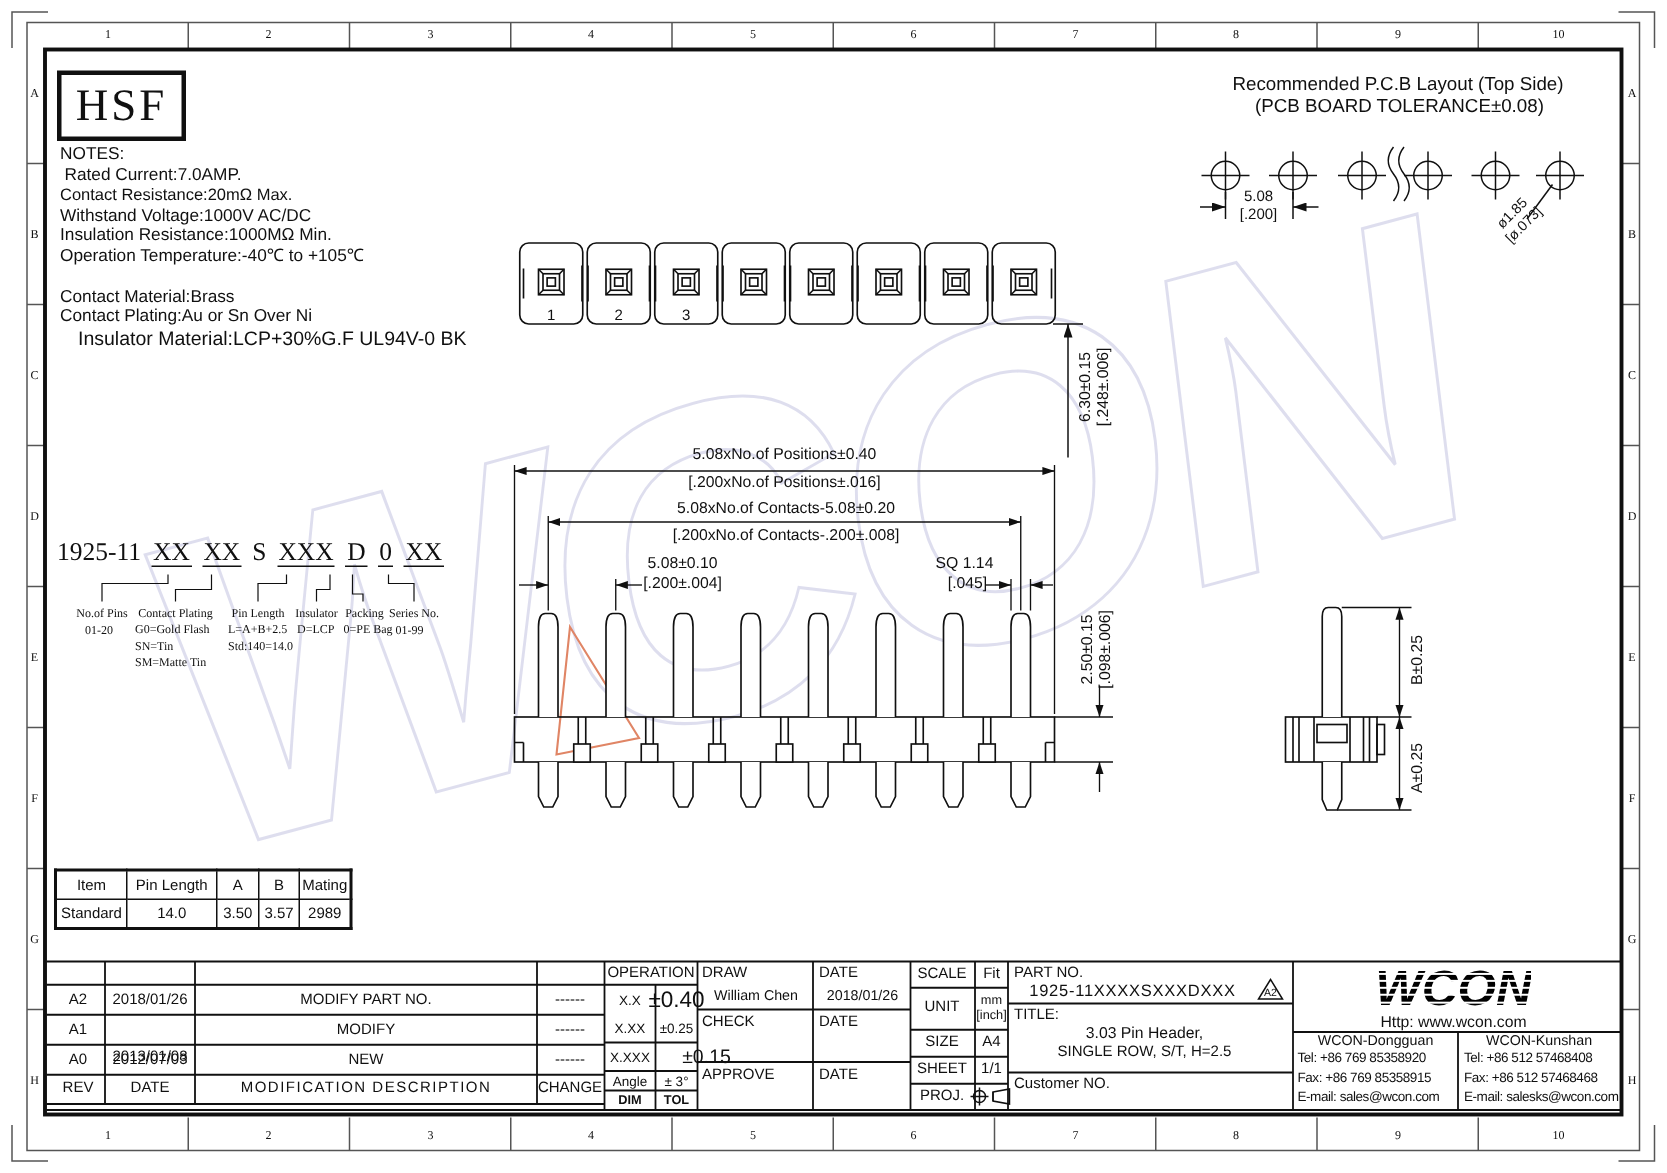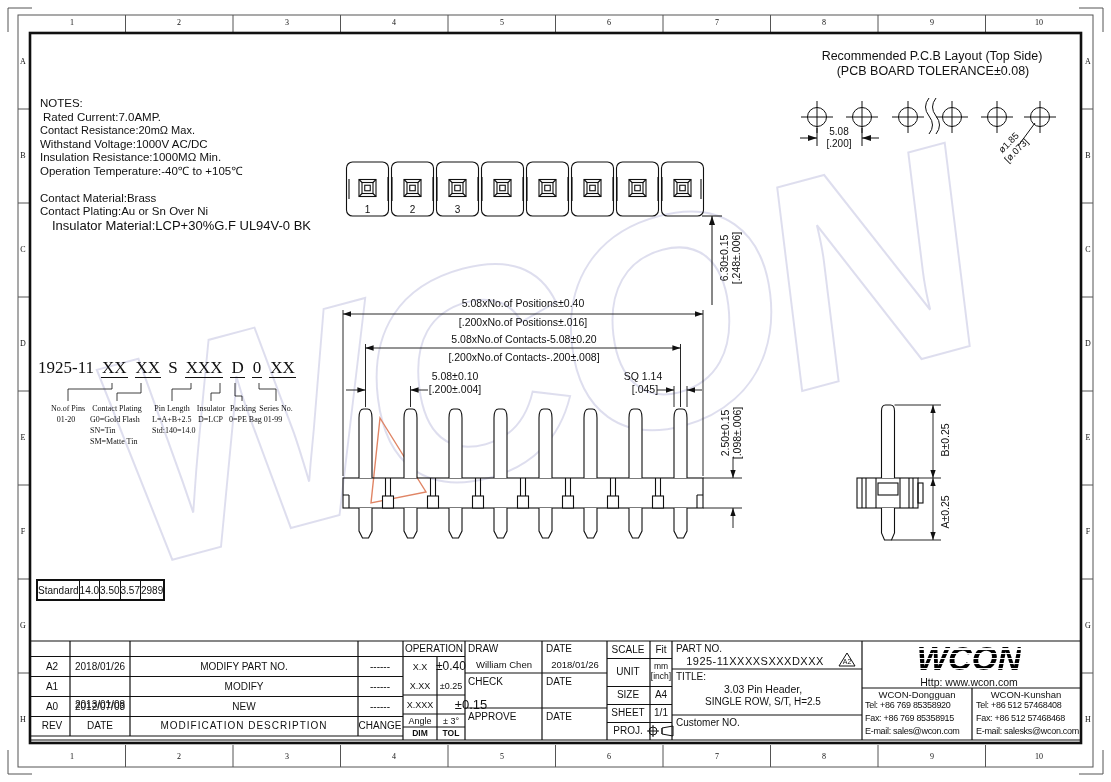--- a/index.html
+++ b/index.html
@@ -113,20 +113,23 @@
     <div class="t ser cc" style="left:1088px;top:62px;font-size:8px">A</div>
     <div class="t ser cc" style="left:1088px;top:156px;font-size:8px">B</div>
     <div class="t ser cc" style="left:1088px;top:250px;font-size:8px">C</div>
     <div class="t ser cc" style="left:1088px;top:344px;font-size:8px">D</div>
     <div class="t ser cc" style="left:1088px;top:438px;font-size:8px">E</div>
     <div class="t ser cc" style="left:1088px;top:532px;font-size:8px">F</div>
     <div class="t ser cc" style="left:1088px;top:626px;font-size:8px">G</div>
     <div class="t ser cc" style="left:1088px;top:720px;font-size:8px">H</div>
   </div>
 
+  <div class="hsfbox">
+    <span class="hsf">HSF</span>
+  </div>
 
   <div>
     <div class="t" style="left:40px;top:97px;font-size:11.5px">NOTES:</div>
     <div class="t" style="left:43px;top:110.5px;font-size:11.5px">Rated Current:7.0AMP.</div>
     <div class="t" style="left:40px;top:124px;font-size:11px">Contact Resistance:20mΩ Max.</div>
     <div class="t" style="left:40px;top:137.5px;font-size:11.5px">Withstand Voltage:1000V AC/DC</div>
     <div class="t" style="left:40px;top:151px;font-size:11.5px">Insulation Resistance:1000MΩ Min.</div>
     <div class="t" style="left:40px;top:164.5px;font-size:11.5px">Operation Temperature:-40℃ to +105℃</div>
     <div class="t" style="left:40px;top:191.5px;font-size:11.5px">Contact Material:Brass</div>
     <div class="t" style="left:40px;top:205px;font-size:11.5px">Contact Plating:Au or Sn Over Ni</div>
@@ -461,20 +464,27 @@
       <line x1="46.5" y1="145" x2="96" y2="145"></line>
       <line x1="88" y1="10" x2="88" y2="83" marker-start="url(#ahE)" marker-end="url(#ahE)"></line>
       <line x1="88" y1="83" x2="88" y2="145" marker-start="url(#ahE)" marker-end="url(#ahE)"></line>
     </g>
   </svg>
   <div class="t r90" style="left:945px;top:440px;font-size:10.5px">B±0.25</div>
   <div class="t r90" style="left:945px;top:512px;font-size:10.5px">A±0.25</div>
 
   <table class="spec">
     <tbody>
+        <tr>
+      <td style="width:46px">Item</td>
+      <td style="width:59px">Pin Length</td>
+      <td style="width:27px">A</td>
+      <td style="width:26px">B</td>
+      <td style="width:33px">Mating</td>
+    </tr>
     <tr>
       <td>Standard</td>
       <td>14.0</td>
       <td>3.50</td>
       <td>3.57</td>
       <td>2989</td>
     </tr>
   </tbody>
     </table>
 
@@ -529,21 +539,21 @@
     <div class="t cc" style="left:380px;top:706.5px;font-size:10px">------</div>
     <div class="t cc" style="left:52px;top:726px;font-size:10px">REV</div>
     <div class="t cc" style="left:100px;top:726px;font-size:10px">DATE</div>
     <div class="t cc" style="left:244px;top:726px;font-size:10px;letter-spacing:1px">MODIFICATION  DESCRIPTION</div>
     <div class="t cc" style="left:380px;top:726px;font-size:10px">CHANGE</div>
   </div>
 
   <div>
     <div class="t cc" style="left:434px;top:649px;font-size:10px">OPERATION</div>
     <div class="t cc" style="left:420px;top:666.5px;font-size:9px">X.X</div>
-    <div class="t cc" style="left:451px;top:666.5px;font-size:12px">±0.40</div>
+    <div class="t cc" style="left:451px;top:666.5px;font-size:15px">±0.40</div>
     <div class="t cc" style="left:420px;top:686px;font-size:9px">X.XX</div>
     <div class="t cc" style="left:451px;top:686px;font-size:9px">±0.25</div>
     <div class="t cc" style="left:420px;top:704.5px;font-size:9px">X.XXX</div>
     <div class="t cc" style="left:471px;top:704.5px;font-size:13px">±0.15</div>
     <div class="t cc" style="left:420px;top:720.5px;font-size:9px">Angle</div>
     <div class="t cc" style="left:451px;top:720.5px;font-size:9px">± 3°</div>
     <div class="t cc" style="left:420px;top:733.5px;font-size:8.5px;font-weight:bold">DIM</div>
     <div class="t cc" style="left:451px;top:733.5px;font-size:8.5px;font-weight:bold">TOL</div>
   </div>
 

